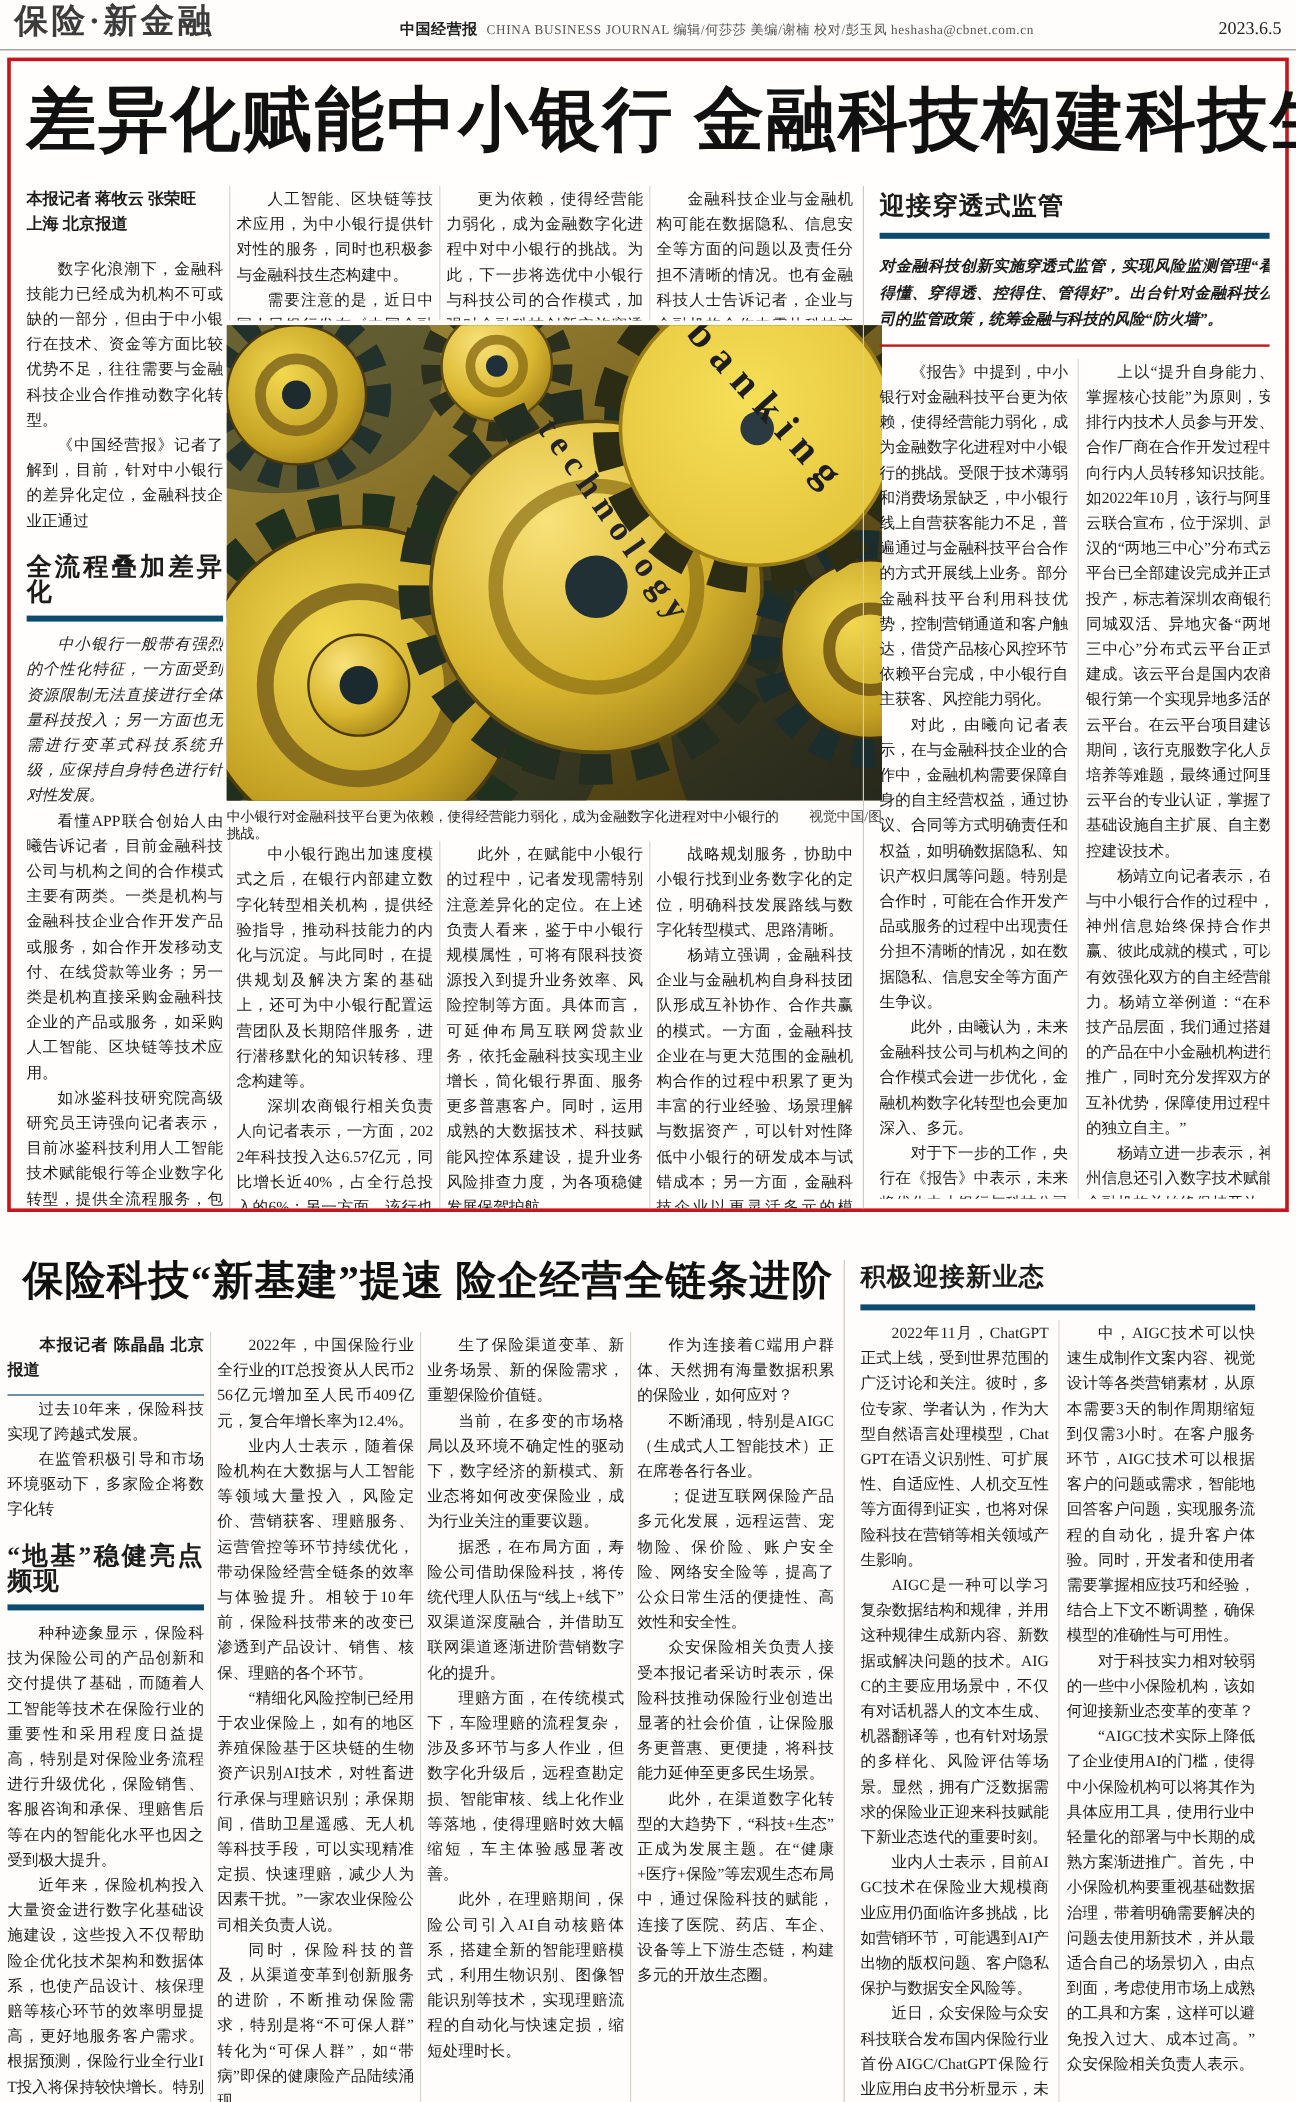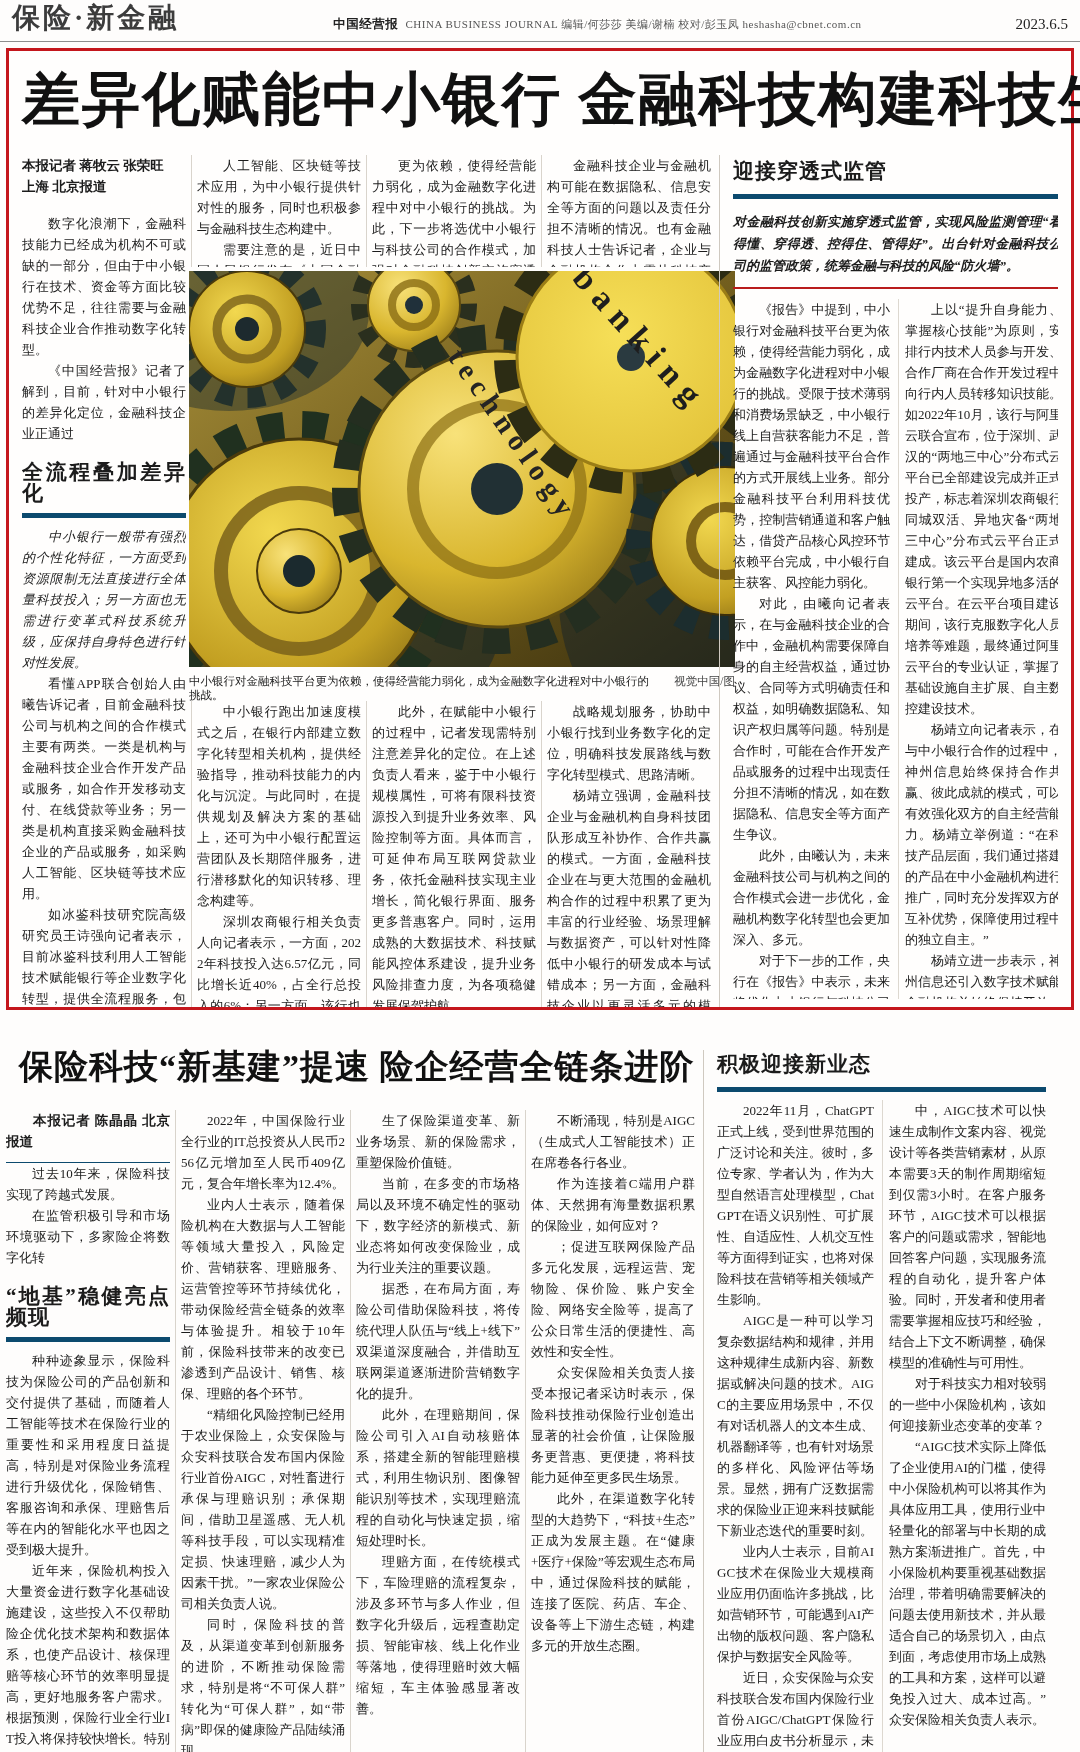--- a/index.html
+++ b/index.html
@@ -264,33 +264,33 @@
       <h3 class="subhead">“地基”稳健亮点频现</h3>
       <div>
           <p class="para">种种迹象显示，保险科技为保险公司的产品创新和交付提供了基础，而随着人工智能等技术在保险行业的重要性和采用程度日益提高，特别是对保险业务流程进行升级优化，保险销售、客服咨询和承保、理赔售后等在内的智能化水平也因之受到极大提升。</p>
           <p class="para">近年来，保险机构投入大量资金进行数字化基础设施建设，这些投入不仅帮助险企优化技术架构和数据体系，也使产品设计、核保理赔等核心环节的效率明显提高，更好地服务客户需求。根据预测，保险行业全行业IT投入将保持较快增长。特别是大型险企对IT架构升级与数字化基础设施建设方面的投入增长较大。2018年到</p>
         </div>
     </div>
 
     <div class="col c2">
         <p class="para">2022年，中国保险行业全行业的IT总投资从人民币256亿元增加至人民币409亿元，复合年增长率为12.4%。</p>
         <p class="para">业内人士表示，随着保险机构在大数据与人工智能等领域大量投入，风险定价、营销获客、理赔服务、运营管控等环节持续优化，带动保险经营全链条的效率与体验提升。相较于10年前，保险科技带来的改变已渗透到产品设计、销售、核保、理赔的各个环节。</p>
-        <p class="para">“精细化风险控制已经用于农业保险上，众安保险与众安科技联合发布国内保险行业首份AIGC，对牲畜进行承保与理赔识别；承保期间，借助卫星遥感、无人机等科技手段，可以实现精准定损、快速理赔，减少人为因素干扰。”一家农业保险公司相关负责人说。</p>
+        <p class="para">“精细化风险控制已经用于农业保险上，如有的地区养殖保险基于区块链的生物资产识别AI技术，对牲畜进行承保与理赔识别；承保期间，借助卫星遥感、无人机等科技手段，可以实现精准定损、快速理赔，减少人为因素干扰。”一家农业保险公司相关负责人说。</p>
         <p class="para">同时，保险科技的普及，从渠道变革到创新服务的进阶，不断推动保险需求，特别是将“不可保人群”转化为“可保人群”，如“带病”即保的健康险产品陆续涌现。</p>
       </div>
     <div class="col c3">
         <p class="para">生了保险渠道变革、新业务场景、新的保险需求，重塑保险价值链。</p>
         <p class="para">当前，在多变的市场格局以及环境不确定性的驱动下，数字经济的新模式、新业态将如何改变保险业，成为行业关注的重要议题。</p>
         <p class="para">据悉，在布局方面，寿险公司借助保险科技，将传统代理人队伍与“线上+线下”双渠道深度融合，并借助互联网渠道逐渐进阶营销数字化的提升。</p>
+        <p class="para">理赔方面，在传统模式下，车险理赔的流程复杂，涉及多环节与多人作业，但数字化升级后，远程查勘定损、智能审核、线上化作业等落地，使得理赔时效大幅缩短，车主体验感显著改善。</p>
         <p class="para">此外，在理赔期间，保险公司引入AI自动核赔体系，搭建全新的智能理赔模式，利用生物识别、图像智能识别等技术，实现理赔流程的自动化与快速定损，缩短处理时长。</p>
-        <p class="para">理赔方面，在传统模式下，车险理赔的流程复杂，涉及多环节与多人作业，但数字化升级后，远程查勘定损、智能审核、线上化作业等落地，使得理赔时效大幅缩短，车主体验感显著改善。</p>
       </div>
     <div class="col c4">
+        <p class="para">作为连接着C端用户群体、天然拥有海量数据积累的保险业，如何应对？</p>
         <p class="para">不断涌现，特别是AIGC（生成式人工智能技术）正在席卷各行各业。</p>
-        <p class="para">作为连接着C端用户群体、天然拥有海量数据积累的保险业，如何应对？</p>
         <p class="para">；促进互联网保险产品多元化发展，远程运营、宠物险、保价险、账户安全险、网络安全险等，提高了公众日常生活的便捷性、高效性和安全性。</p>
         <p class="para">众安保险相关负责人接受本报记者采访时表示，保险科技推动保险行业创造出显著的社会价值，让保险服务更普惠、更便捷，将科技能力延伸至更多民生场景。</p>
         <p class="para">此外，在渠道数字化转型的大趋势下，“科技+生态”正成为发展主题。在“健康+医疗+保险”等宏观生态布局中，通过保险科技的赋能，连接了医院、药店、车企、设备等上下游生态链，构建多元的开放生态圈。</p>
       </div>
 
     <i class="vr2" style="left:169px"></i>
     <i class="vr2" style="left:344px"></i>
     <i class="vr2" style="left:519px"></i>
 
     <aside class="newbiz">

